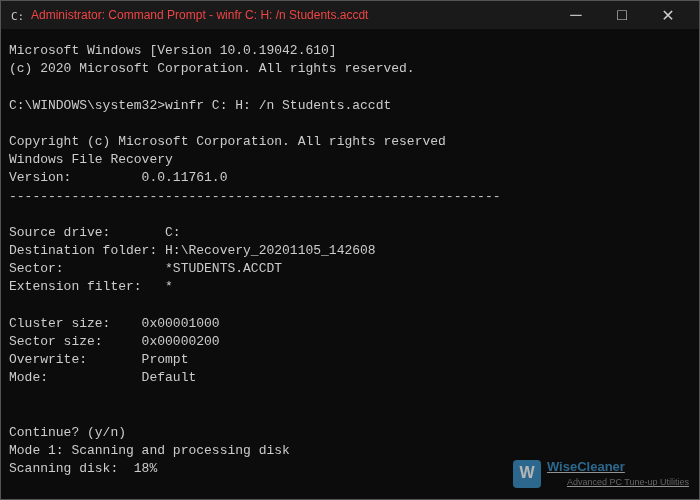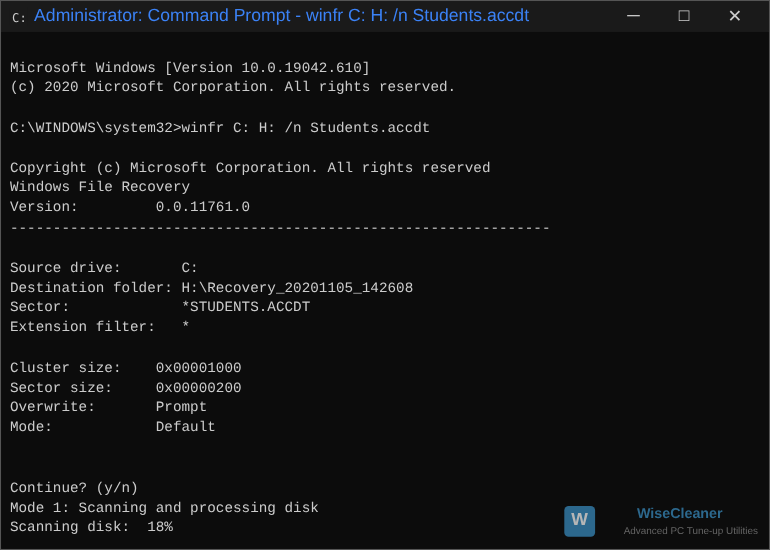--- a/index.html
+++ b/index.html
@@ -39,22 +39,22 @@
     .title-bar-icon {
       width: 16px;
       height: 16px;
       margin-right: 6px;
       flex-shrink: 0;
     }
 
     .title-bar-text {
       flex: 1;
       font-family: 'Segoe UI', Arial, sans-serif;
-      font-size: 16px;
-      color: #3b82f6;
+      font-size: 12px;
+      color: #ef4444;
     }
 
     .title-bar-controls {
       display: flex;
       gap: 0;
     }
 
     .title-btn {
       width: 46px;
       height: 28px;
@@ -66,21 +66,21 @@
       color: #ccc;
       cursor: pointer;
       background: transparent;
       border: none;
     }
 
     .console-area {
       flex: 1;
       background: #0c0c0c;
       color: #cccccc;
-      padding: 24px 8px;
+      padding: 13px 8px;
       overflow: hidden;
       position: relative;
       line-height: 1.4;
     }
 
     .console-line {
       white-space: pre;
       color: #cccccc;
     }
 
@@ -108,21 +108,22 @@
       justify-content: center;
       color: white;
       font-family: 'Segoe UI', Arial, sans-serif;
       font-size: 16px;
       font-weight: bold;
     }
 
     .watermark-text {
       display: flex;
       flex-direction: column;
-      align-items: center;
+      align-items: flex-start;
+      text-decoration: underline;
     }
 
     .watermark-name {
       color: #3a8fc4;
       font-family: 'Segoe UI', Arial, sans-serif;
       font-size: 13px;
       font-weight: bold;
     }
 
     .watermark-sub {

